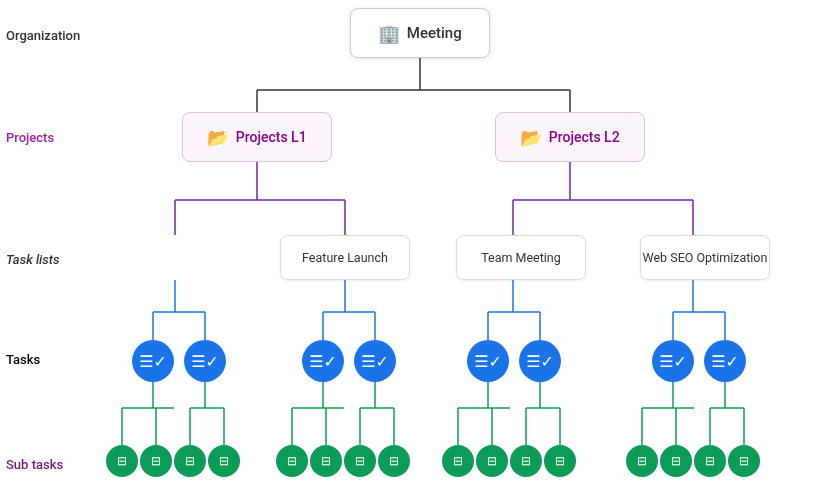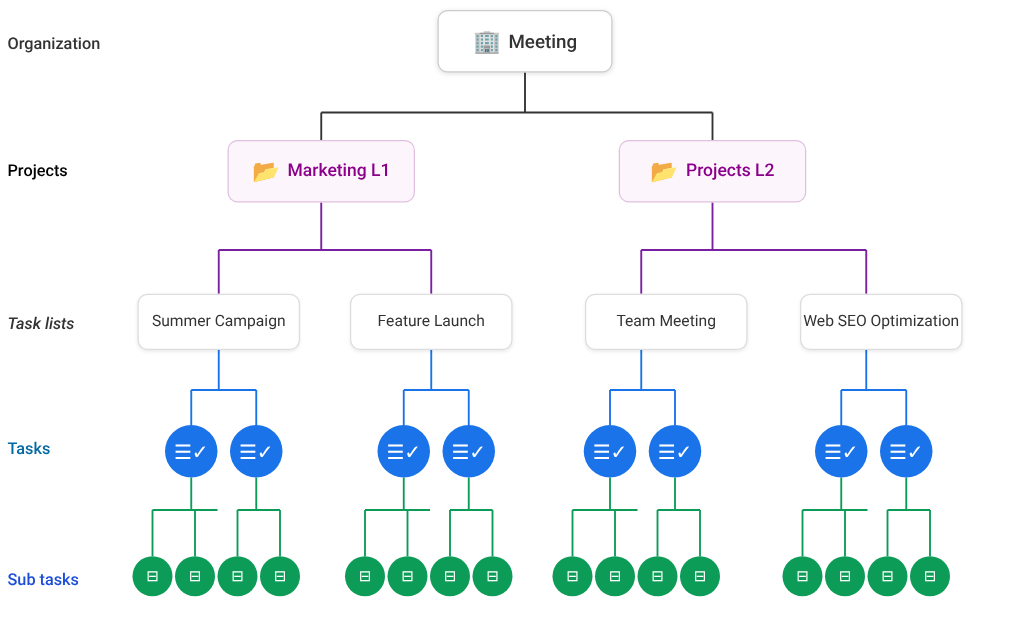--- a/index.html
+++ b/index.html
@@ -19,23 +19,23 @@
     }
 
     
     .row-label {
       position: absolute;
       left: 6px;
       font-size: 13px;
       font-weight: 500;
       color: #333;
     }
-    .row-label.pink { color: #000000; }
-    .row-label.blue { color: #0369a1; }
-    .row-label.green { color: #1d4ed8; }
+    .row-label.pink { color: #a21caf; }
+    .row-label.blue { color: #000000; }
+    .row-label.green { color: #701a75; }
 
     
     .connector-svg {
       position: absolute;
       top: 0; left: 0;
       width: 828px;
       height: 503px;
       pointer-events: none;
     }
 
@@ -93,21 +93,21 @@
       border: 1.5px solid #ddd;
       border-radius: 8px;
       background: #fff;
       font-size: 12.5px;
       font-weight: 400;
       color: #333;
       box-shadow: 0 1px 3px rgba(0,0,0,0.08);
     }
     .tasklist-node.tl1 { left: 110px; }
     .tasklist-node.tl2 { left: 280px; text-align: right; }
-    .tasklist-node.tl3 { left: 468px; }
+    .tasklist-node.tl3 { left: 456px; }
     .tasklist-node.tl4 { left: 640px; }
 
     
     .task-circle {
       position: absolute;
       width: 42px;
       height: 42px;
       border-radius: 50%;
       background: #1a73e8;
       display: flex;
@@ -257,30 +257,27 @@
   <div class="row-label blue" style="top: 352px;">Tasks</div>
   <div class="row-label green" style="top: 457px;">Sub tasks</div>
 
   <div class="node account-node">
     <span class="node-icon">🏢</span>
     <span>Meeting</span>
   </div>
 
   <div class="node project-node p1">
     <span style="font-size:18px; color:#c2185b;">📂</span>
-    <span>Marketing L1</span>
+    <span>Projects L1</span>
   </div>
   <div class="node project-node p2">
     <span style="font-size:18px; color:#c2185b;">📂</span>
     <span>Projects L2</span>
   </div>
 
-  <div class="node tasklist-node tl1">
-    <span>Summer Campaign</span>
-  </div>
   <div class="node tasklist-node tl2">
     <span>Feature Launch</span>
   </div>
   <div class="node tasklist-node tl3">
     <span>Team Meeting</span>
   </div>
   <div class="node tasklist-node tl4">
     <span>Web SEO Optimization</span>
   </div>
 

